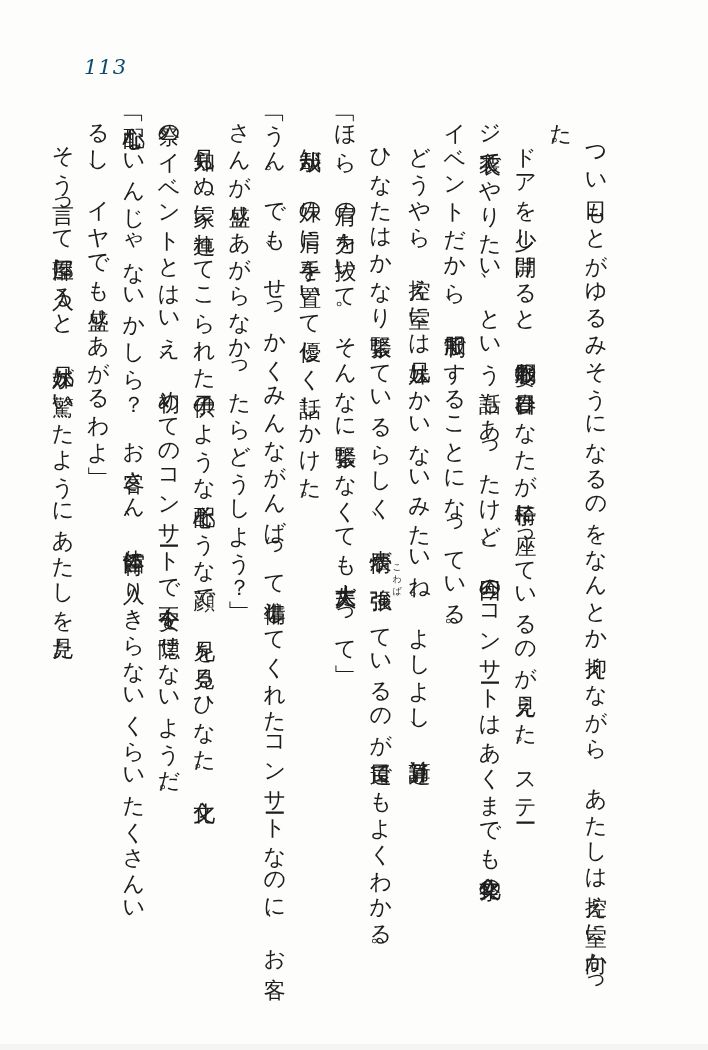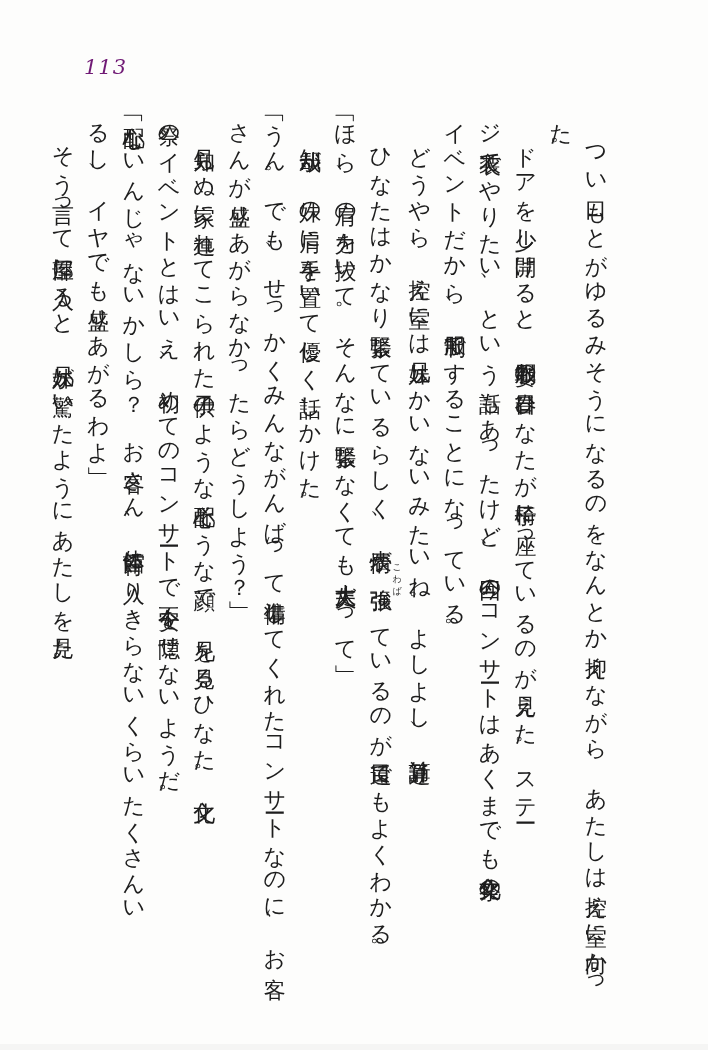--- a/index.html
+++ b/index.html
@@ -16,21 +16,21 @@
     font-family: "DejaVu Serif", "Liberation Serif", serif;
     color: #1d1d1d;
   }
   .page-number {
     position: absolute;
     top: 55px;
     left: 84px;
     font-size: 21px;
     font-style: italic;
     letter-spacing: 1px;
-    color: #701a75;
+    color: #0c4a6e;
   }
   .text-block {
     position: absolute;
     top: 108px;
     right: 94px;
     height: 912px;
     writing-mode: vertical-rl;
     text-orientation: upright;
     font-size: 22px;
     line-height: 35.3px;

